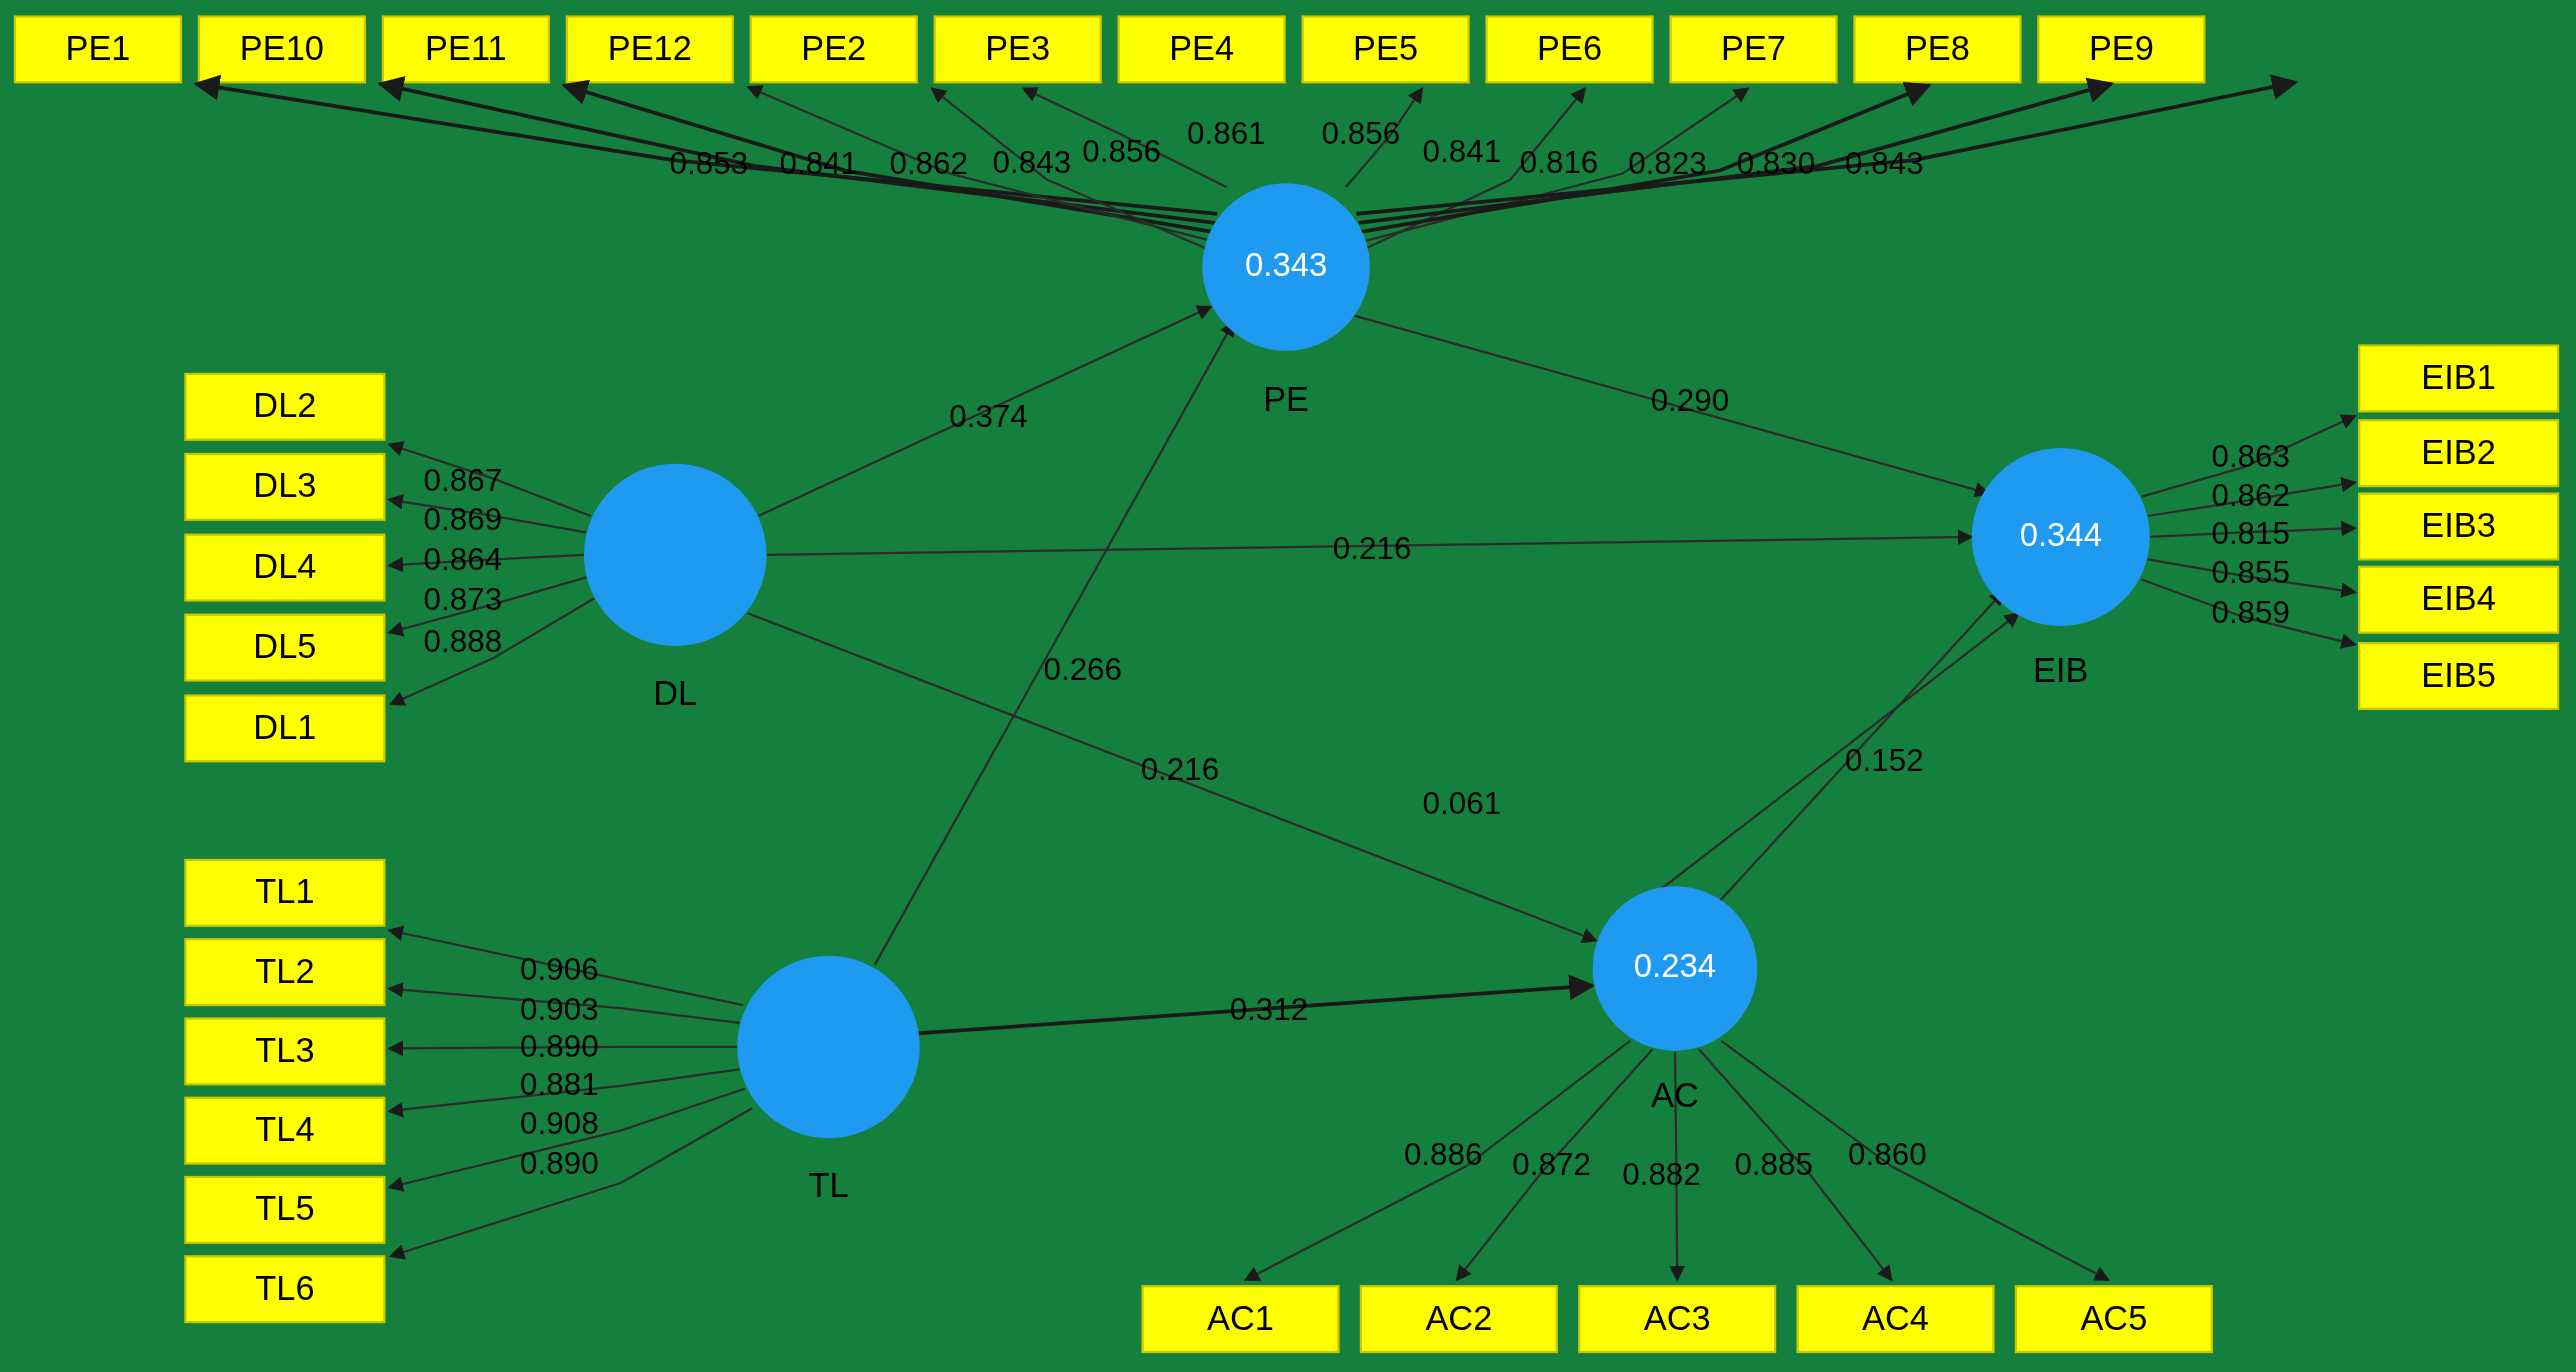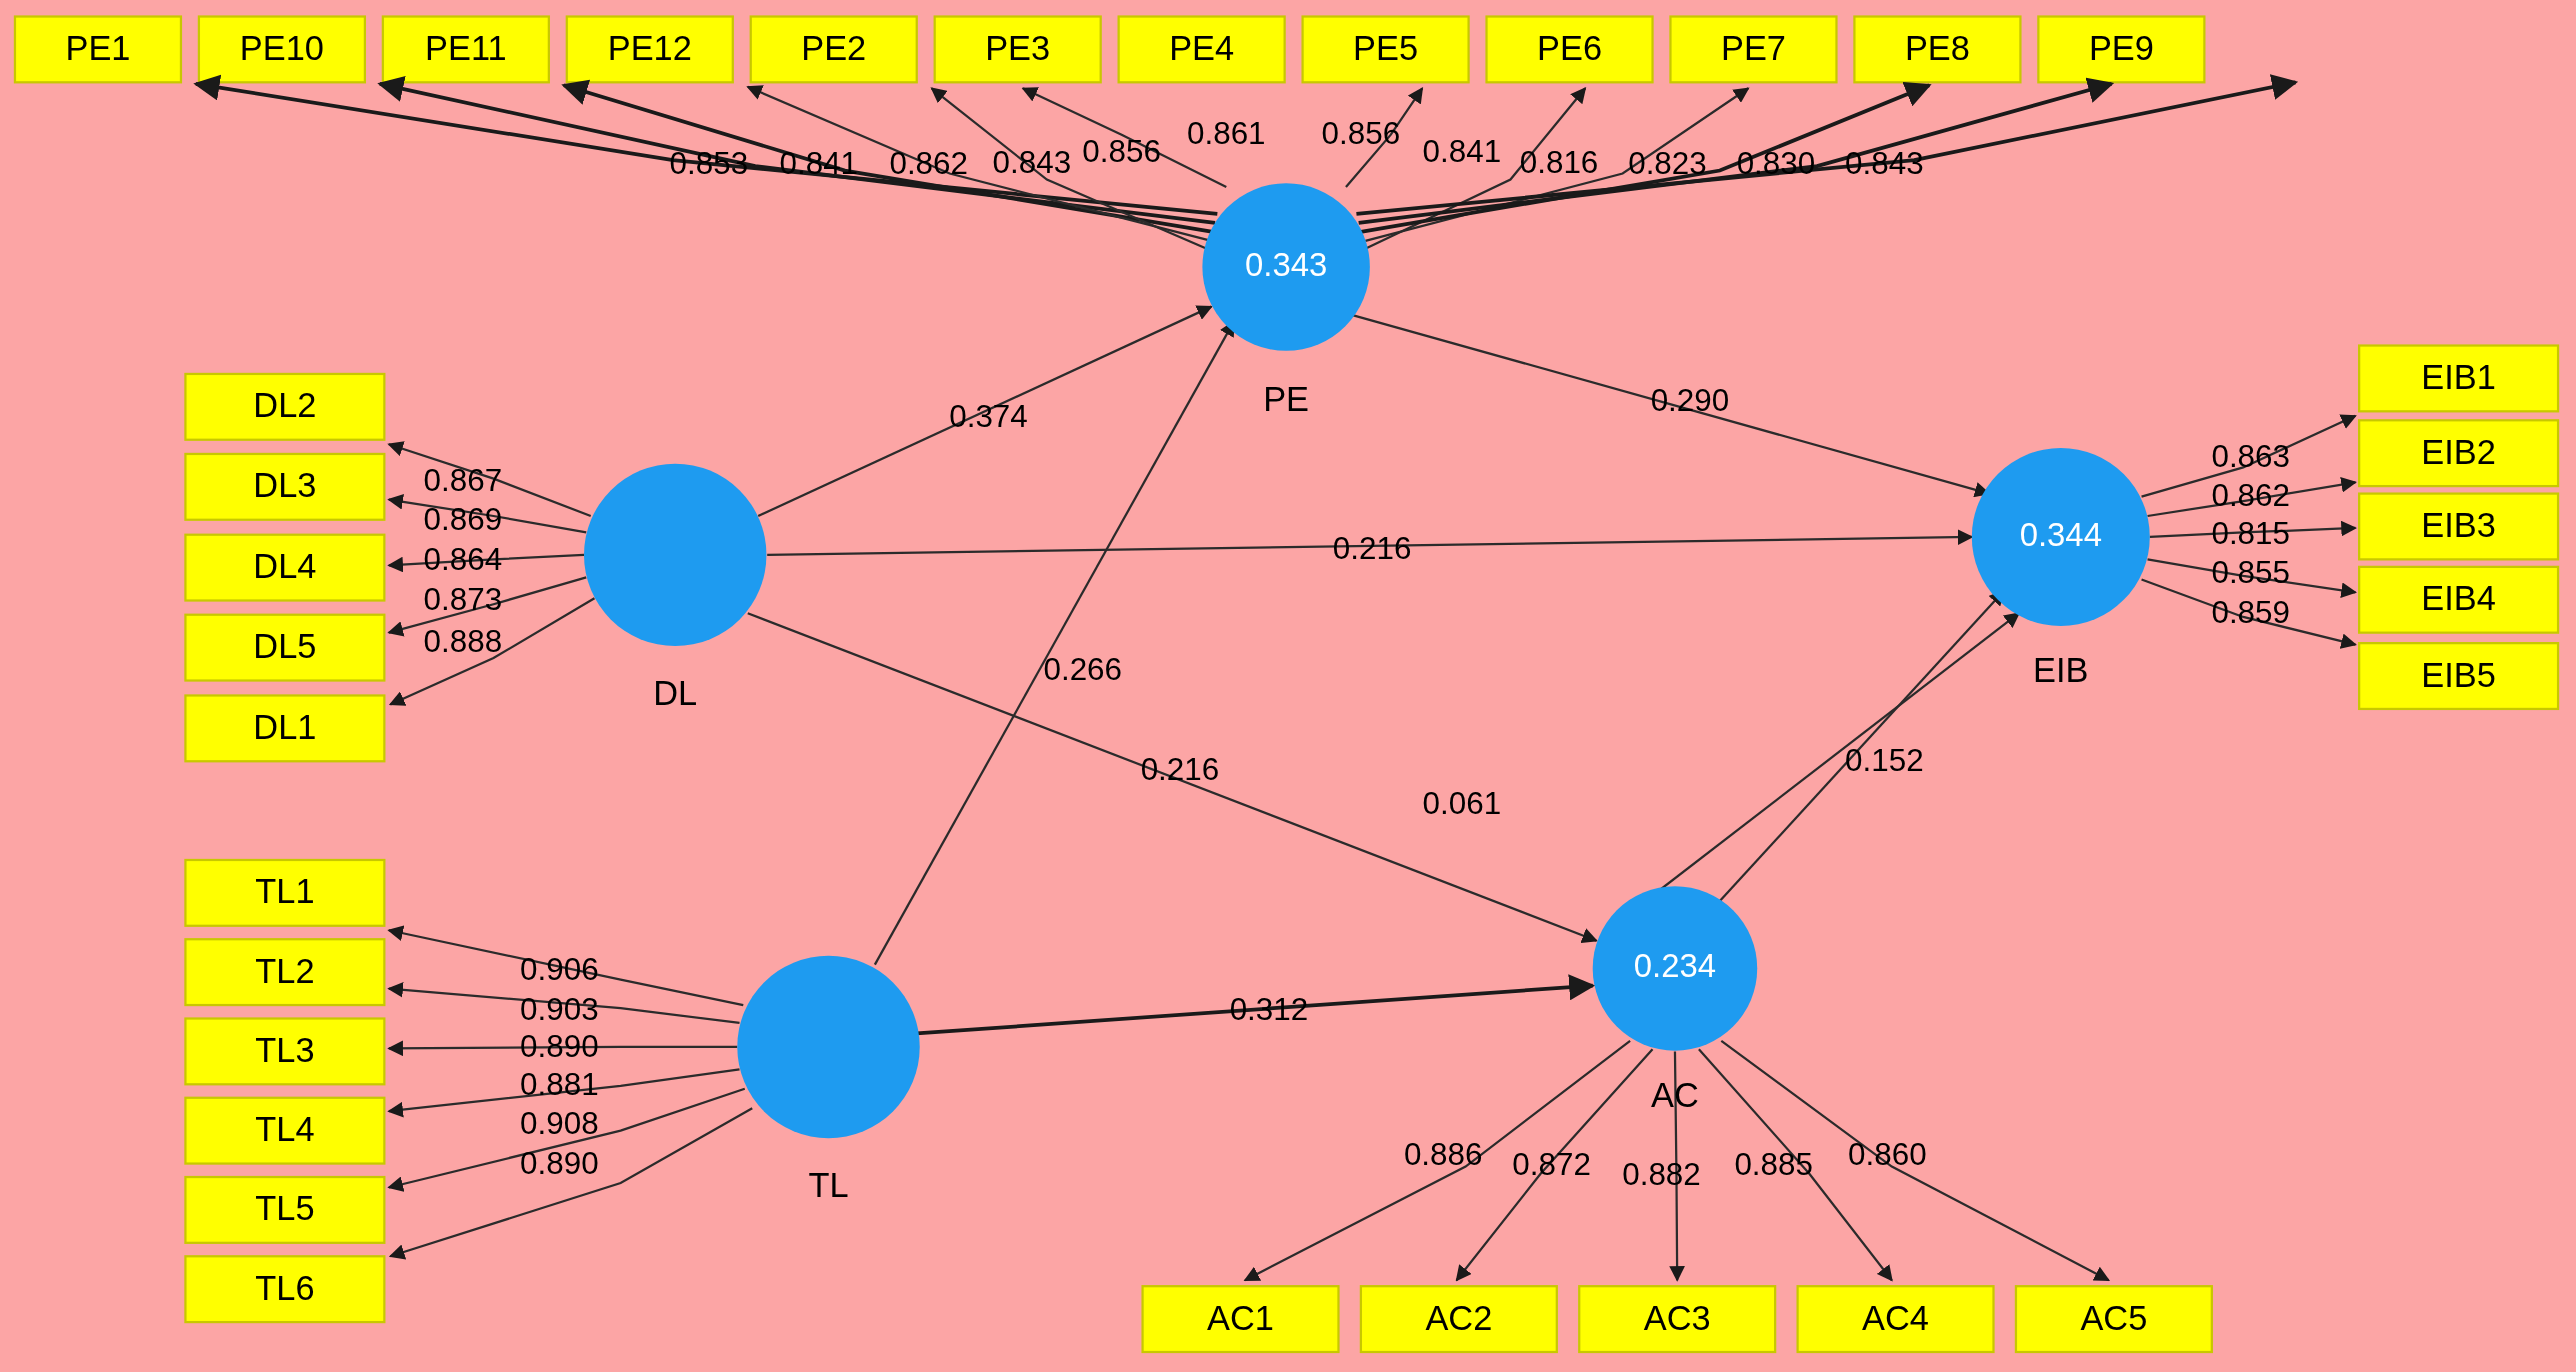--- a/index.html
+++ b/index.html
@@ -1,18 +1,18 @@
 <!DOCTYPE html>
 <html style="font-size:12px"><head>
 <meta charset="utf-8">
 <title>SEM Path Diagram</title>
 <style>
   html,body{margin:0;padding:0;background:#ffffff;}
   body{font-family:"Liberation Sans",sans-serif;}
-  #stage{position:relative;width:2576px;height:1373px;background:#fca5a5;overflow:hidden;}
+  #stage{position:relative;width:2576px;height:1373px;background:#15803d;overflow:hidden;}
   svg#diagram{position:absolute;left:0;top:0;width:2576px;height:1373px;}
   .ind-box{fill:#ffff00;stroke:#c8c800;stroke-width:3;}
   .ind-label{font-family:"Liberation Sans",sans-serif;font-size:46px;fill:#000000;text-anchor:middle;dominant-baseline:middle;}
   .construct{fill:#1e9bf0;}
   .construct-r2{font-family:"Liberation Sans",sans-serif;font-size:44px;fill:#ffffff;text-anchor:middle;dominant-baseline:middle;}
   .construct-name{font-family:"Liberation Sans",sans-serif;font-size:46px;fill:#000000;text-anchor:middle;dominant-baseline:middle;}
   .edge{stroke:#2b2b2b;stroke-width:3;fill:none;}
   .edge-thick{stroke:#1a1a1a;stroke-width:5;fill:none;}
   .coef{font-family:"Liberation Sans",sans-serif;font-size:42px;fill:#000000;text-anchor:middle;dominant-baseline:middle;}
 </style>

